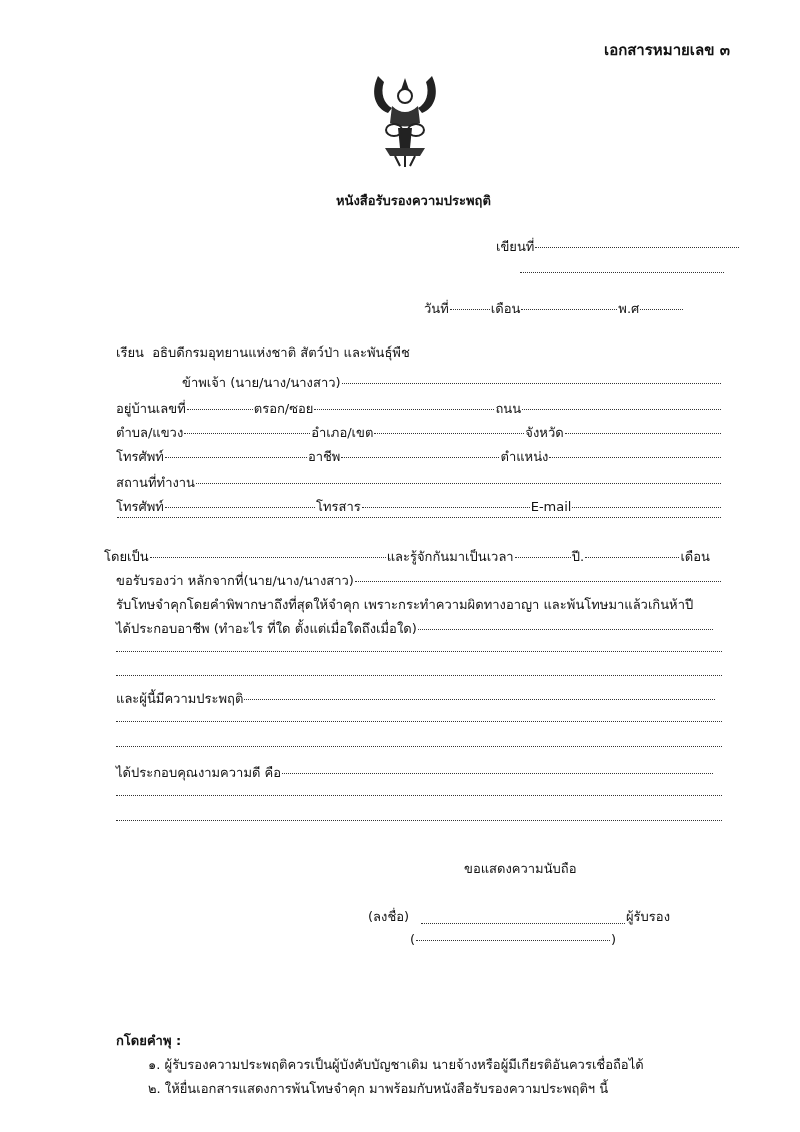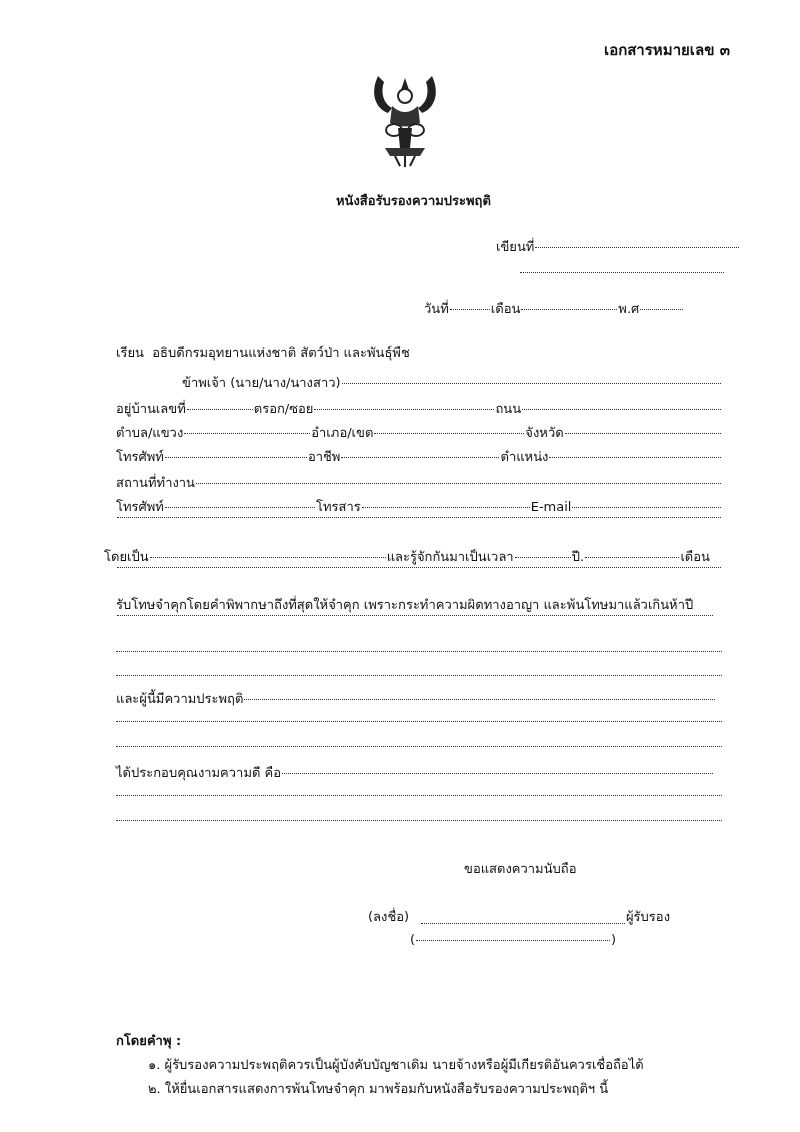--- a/index.html
+++ b/index.html
@@ -106,26 +106,28 @@
   <span>โดยเป็น</span>
     <span class="dots" style="flex:0 0 236px"></span>
   <span>และรู้จักกันมาเป็นเวลา</span>
     <span class="dots" style="flex:0 0 56px"></span>
   <span>ปี.</span>
     <span class="dots"></span>
   <span>เดือน</span>
 </div>
 
 <div class="line" style="left:116px; top:570px; width:606px;">
+  <span>ขอรับรองว่า  หลักจากที่(นาย/นาง/นางสาว)</span>
     <span class="dots"></span>
 </div>
 
 <div class="abs" style="left:116px; top:594px;">รับโทษจำคุกโดยคำพิพากษาถึงที่สุดให้จำคุก เพราะกระทำความผิดทางอาญา และพ้นโทษมาแล้วเกินห้าปี</div>
 
 <div class="line" style="left:116px; top:618px; width:598px;">
+  <span>ได้ประกอบอาชีพ (ทำอะไร ที่ใด ตั้งแต่เมื่อใดถึงเมื่อใด)</span>
     <span class="dots"></span>
 </div>
 <div class="fill" style="left:116px; top:651px; width:606px;"></div>
 <div class="fill" style="left:116px; top:675px; width:606px;"></div>
 
 <div class="line" style="left:116px; top:688px; width:600px;">
   <span>และผู้นี้มีความประพฤติ</span>
     <span class="dots"></span>
 </div>
 <div class="fill" style="left:116px; top:721px; width:606px;"></div>

